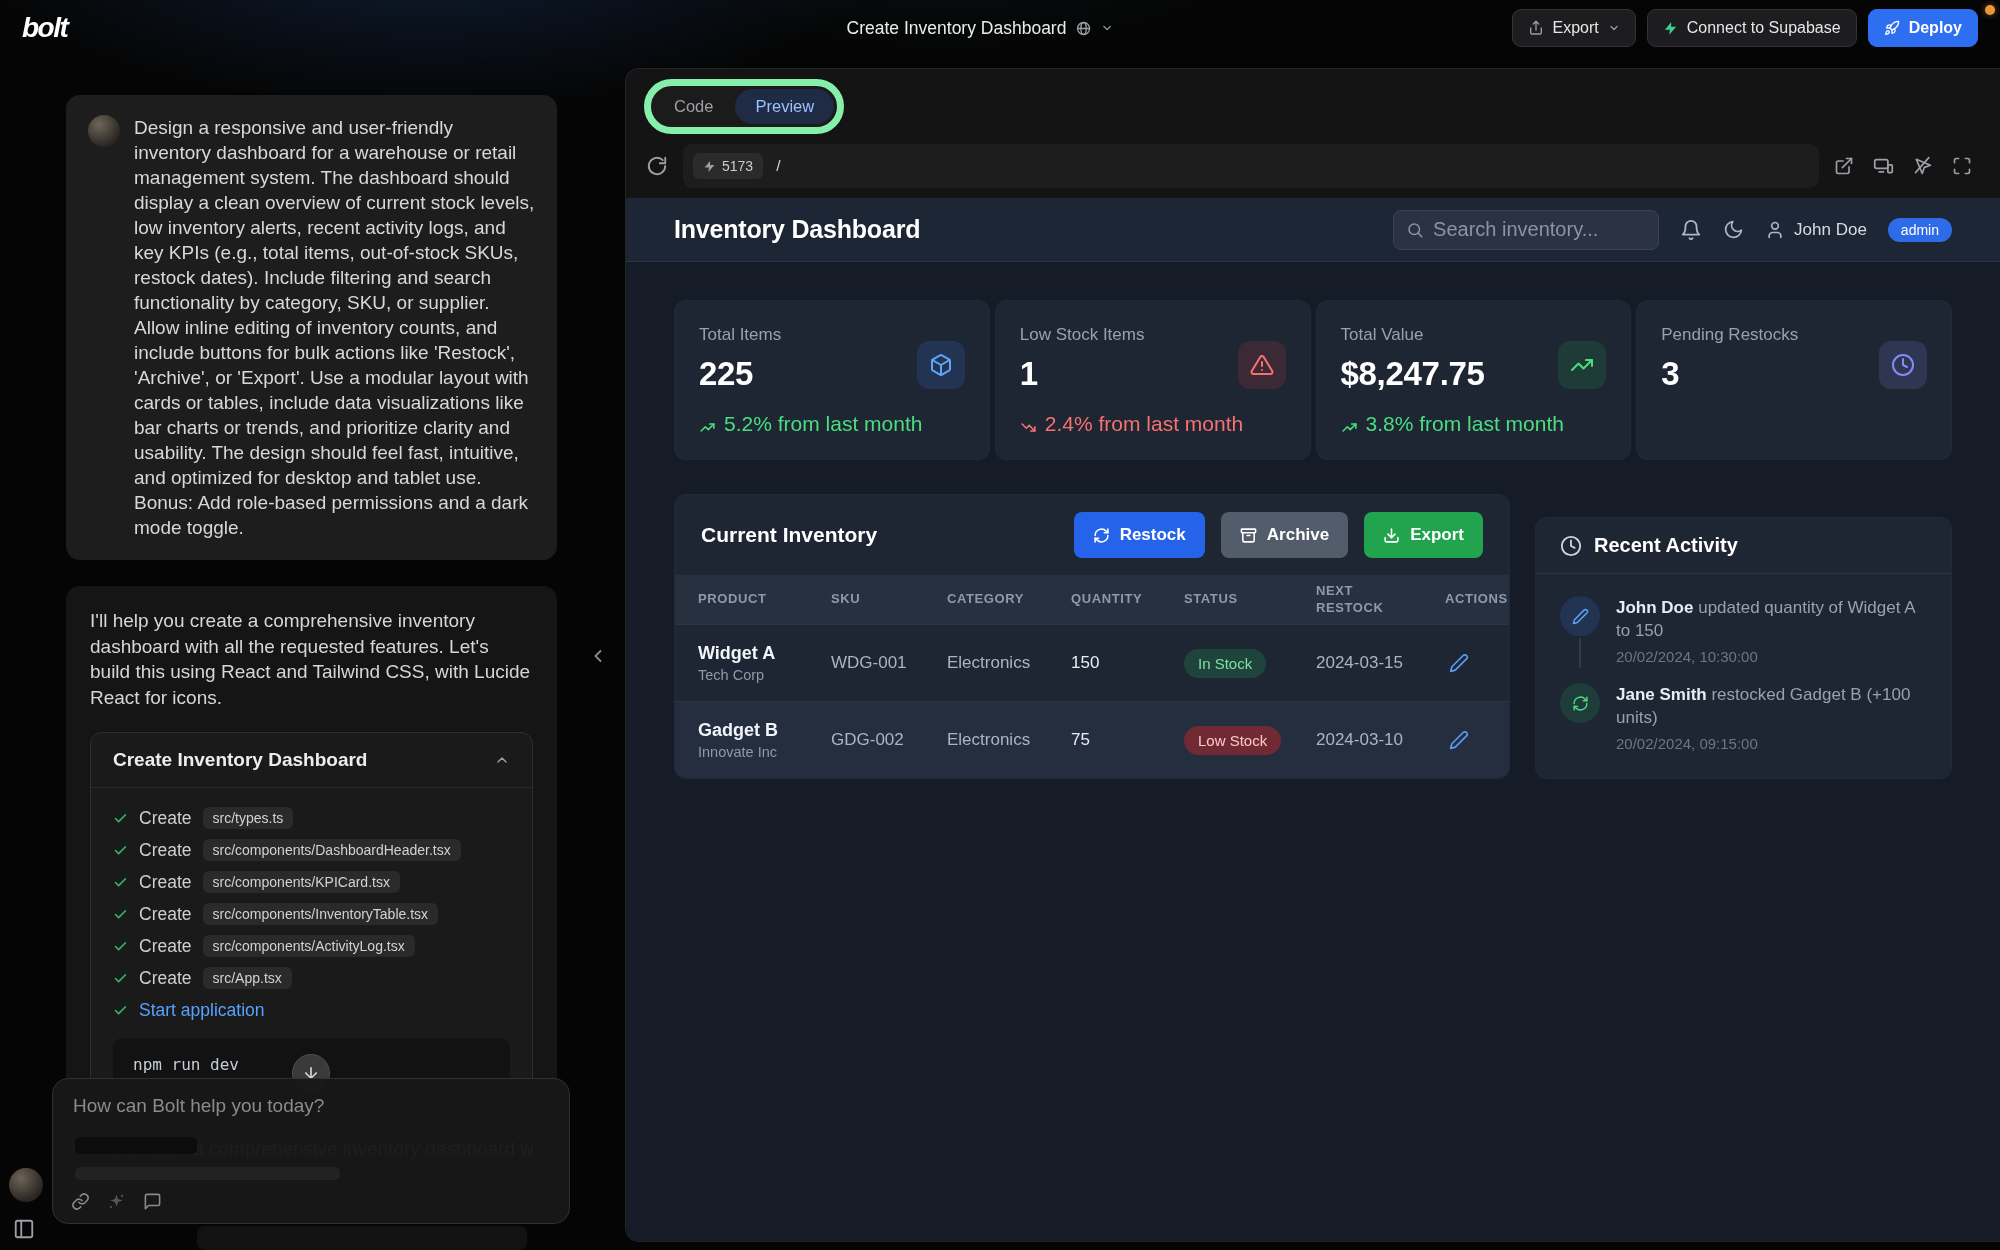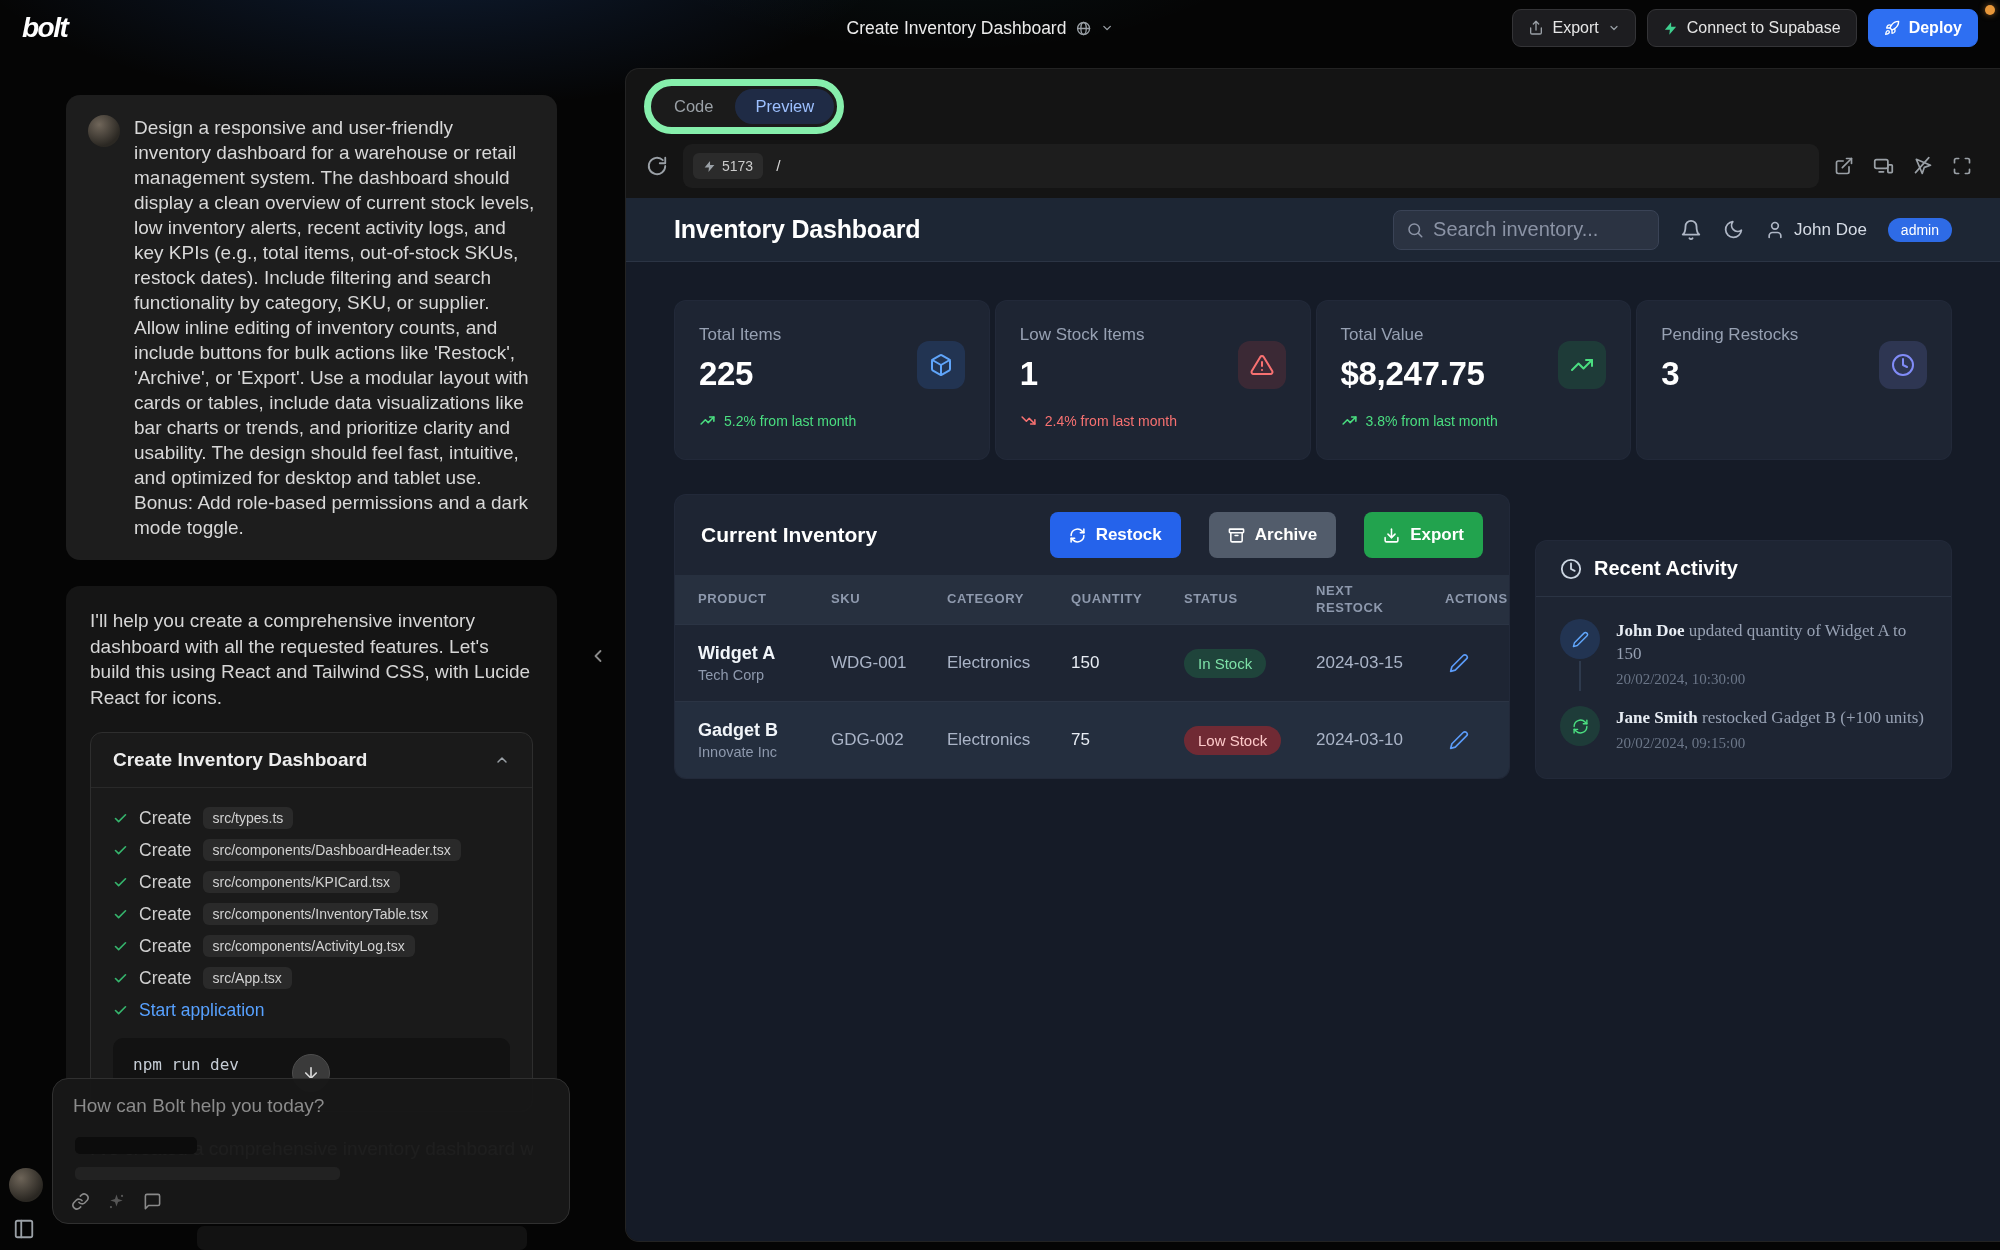--- a/index.html
+++ b/index.html
@@ -114,36 +114,36 @@
   .search input::placeholder { color:#8b93a5; }
   .ah-icon { color:#aeb6c5; cursor:pointer; }
   .user-chip { display:flex; align-items:center; gap:9px; color:#d6dce6; font-size:17px; cursor:pointer; }
   .admin-badge { background:#2e6be6; color:#fff; font-size:14px; padding:4px 13px; border-radius:999px; }
 
   .kpis { display:grid; grid-template-columns:repeat(4,1fr); gap:5px; padding:38px 48px 0; }
   .kpi { position:relative; background:#1e2533; border:1px solid #2a344455; border-radius:12px;
     padding:24px; height:160px; }
   .kpi-label { font-size:17px; color:#97a1b3; }
   .kpi-value { font-size:33px; font-weight:700; color:#fff; margin-top:10px; letter-spacing:-0.3px; }
-  .kpi-trend { margin-top:19px; display:flex; align-items:center; gap:8px; font-size:14px; }
+  .kpi-trend { margin-top:19px; display:flex; align-items:flex-end; gap:8px; font-size:21px; }
   .kpi-trend.up { color:#4ade80; }
   .kpi-trend.down { color:#f87171; }
   .kpi-icon { position:absolute; right:24px; top:40px; width:48px; height:48px; border-radius:12px;
     display:flex; align-items:center; justify-content:center; }
   .kpi-icon.blue { background:rgba(59,130,246,0.16); color:#60a5fa; }
   .kpi-icon.red { background:rgba(239,68,68,0.14); color:#f87171; }
   .kpi-icon.green { background:rgba(34,197,94,0.14); color:#4ade80; }
   .kpi-icon.indigo { background:rgba(129,140,248,0.16); color:#818cf8; }
 
   .content-row { display:flex; gap:25px; padding:34px 48px 0; align-items:flex-end; }
   .card { background:#1e2533; border:1px solid #2a344455; border-radius:12px; overflow:hidden; }
   .inventory { width:836px; flex:none; }
   .inv-head { display:flex; align-items:center; padding:17px 26px; }
   .inv-title { font-size:21px; font-weight:700; color:#fff; }
-  .inv-actions { margin-left:auto; display:flex; gap:28px; }
+  .inv-actions { margin-left:auto; display:flex; gap:16px; }
   .btn { display:inline-flex; align-items:center; gap:10px; height:46px; padding:0 19px; border:none;
     border-radius:8px; color:#fff; font-family:inherit; font-size:17px; font-weight:600; cursor:pointer; }
   .btn.blue { background:#2563eb; }
   .btn.slate { background:#525c6b; }
   .btn.green { background:#22a34e; }
 
   .t-head, .t-row { display:grid; grid-template-columns:133px 116px 124px 113px 132px 129px 1fr;
     align-items:center; padding:0 10px 0 23px; }
   .t-head { height:49px; background:#27303f; }
   .th { font-size:13px; font-weight:700; letter-spacing:0.6px; color:#8e99ad; line-height:1.3; }
@@ -156,21 +156,21 @@
   .cell-strong { font-size:17px; color:#e8edf4; }
   .pill { display:inline-block; padding:6px 14px; border-radius:999px; font-size:15px; }
   .pill.ok { background:rgba(34,197,94,0.20); color:#7ee2a8; }
   .pill.low { background:rgba(220,38,38,0.42); color:#fecaca; }
   .edit-btn { background:none; border:none; color:#5b9bf8; cursor:pointer; padding:4px; }
 
   .activity { flex:1; }
   .act-head { display:flex; align-items:center; gap:12px; padding:16px 24px; border-bottom:1px solid #2b3444; }
   .act-title { font-size:20px; font-weight:700; color:#fff; }
   .act-head .icon { color:#cbd5e1; }
-  .act-body { position:relative; padding:22px 24px 26px;font-family:Liberation Serif, serif; }
+  .act-body { position:relative; padding:22px 24px 26px; }
   .connector { position:absolute; left:43px; top:64px; width:2px; height:30px; background:#2e3a4d; }
   .act-item { display:flex; gap:16px; align-items:flex-start; }
   .act-item + .act-item { margin-top:18px; }
   .act-icon { width:40px; height:40px; border-radius:50%; flex:none; display:flex; align-items:center;
     justify-content:center; }
   .act-icon.blue { background:rgba(59,130,246,0.16); color:#60a5fa; }
   .act-icon.green { background:rgba(34,197,94,0.15); color:#4ade80; }
   .act-line { font-size:17px; line-height:23px; color:#97a1b3; }
   .act-line .actor { color:#e8edf4; font-weight:600; }
   .act-time { font-size:15px; color:#6b7688; margin-top:6px; }

